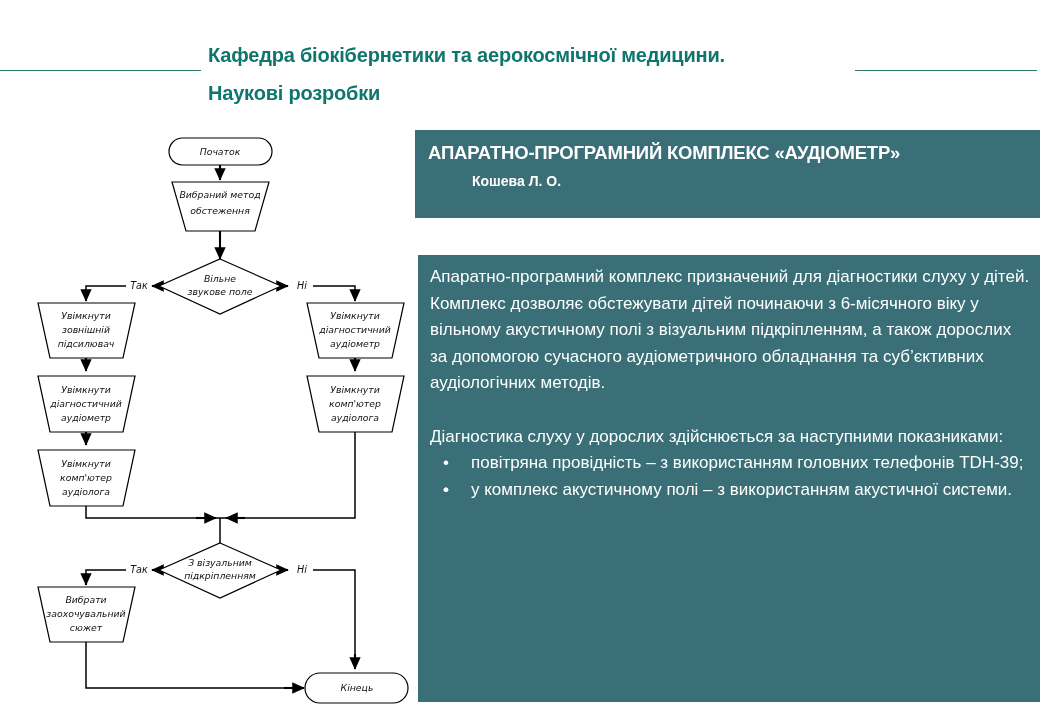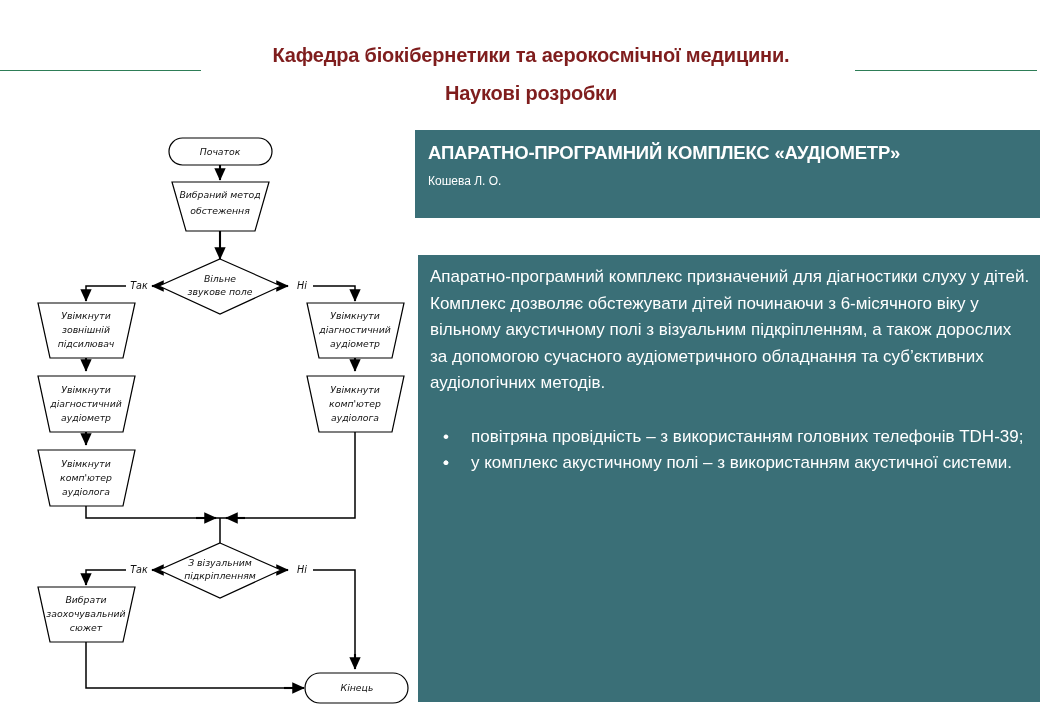--- a/index.html
+++ b/index.html
@@ -15,22 +15,21 @@
     overflow: hidden;
     font-family: "Liberation Sans", sans-serif;
   }
 
   
   #header-title {
     position: absolute;
     left: 208px;
     top: 42px;
     width: 646px;
-    text-align: center;
-    color: #7f1d1d;
+    color: #0f766e;
     font-size: 20px;
     font-weight: bold;
     line-height: 26px;
     letter-spacing: -0.2px;
   }
   #header-title .line2 { display: block; margin-top: 12px; }
 
   .header-rule {
     position: absolute;
     top: 70px;
@@ -54,24 +53,25 @@
     height: 88px;
     padding: 10px 4px 0 13px;
   }
   #project-title {
     font-size: 18.5px;
     font-weight: bold;
     line-height: 26px;
     letter-spacing: -0.2px;
   }
   #project-author {
-    font-size: 12px;
-    font-weight: normal;
+    font-size: 14px;
+    font-weight: bold;
     line-height: 26px;
     margin-top: 2px;
+    margin-left: 44px;
   }
 
   #body-panel {
     left: 418px;
     top: 255px;
     width: 622px;
     height: 447px;
     padding: 9px 8px 0 12px;
     font-size: 17px;
     line-height: 26.6px;
@@ -140,20 +140,21 @@
   </div>
 
   <div id="title-panel" class="teal-panel">
     <div id="project-title">АПАРАТНО-ПРОГРАМНИЙ КОМПЛЕКС «АУДІОМЕТР»</div>
     <div id="project-author">Кошева Л. О.</div>
   </div>
 
   <div id="body-panel" class="teal-panel">
     <p>Апаратно-програмний комплекс призначений для діагностики слуху у дітей. Комплекс дозволяє обстежувати дітей починаючи з 6-місячного віку у вільному акустичному полі з візуальним підкріпленням, а також дорослих за допомогою сучасного аудіометричного обладнання та суб’єктивних аудіологічних методів.</p>
     <div class="spacer"></div>
+    <p>Діагностика слуху у дорослих здійснюється за наступними показниками:</p>
     <ul>
       <li>
         <span class="bullet">•</span>
         <span>повітряна провідність – з використанням головних телефонів TDH-39;</span>
       </li>
       <li>
         <span class="bullet">•</span>
       </li>
       <li>
         <span class="bullet">•</span>

